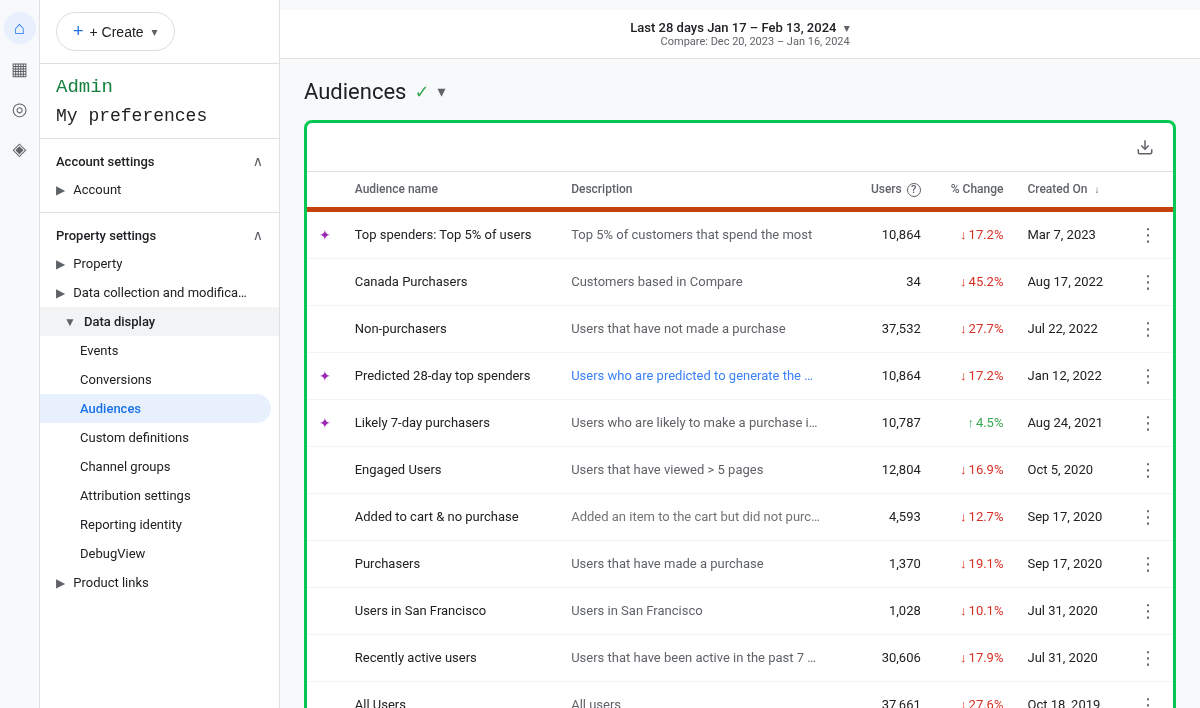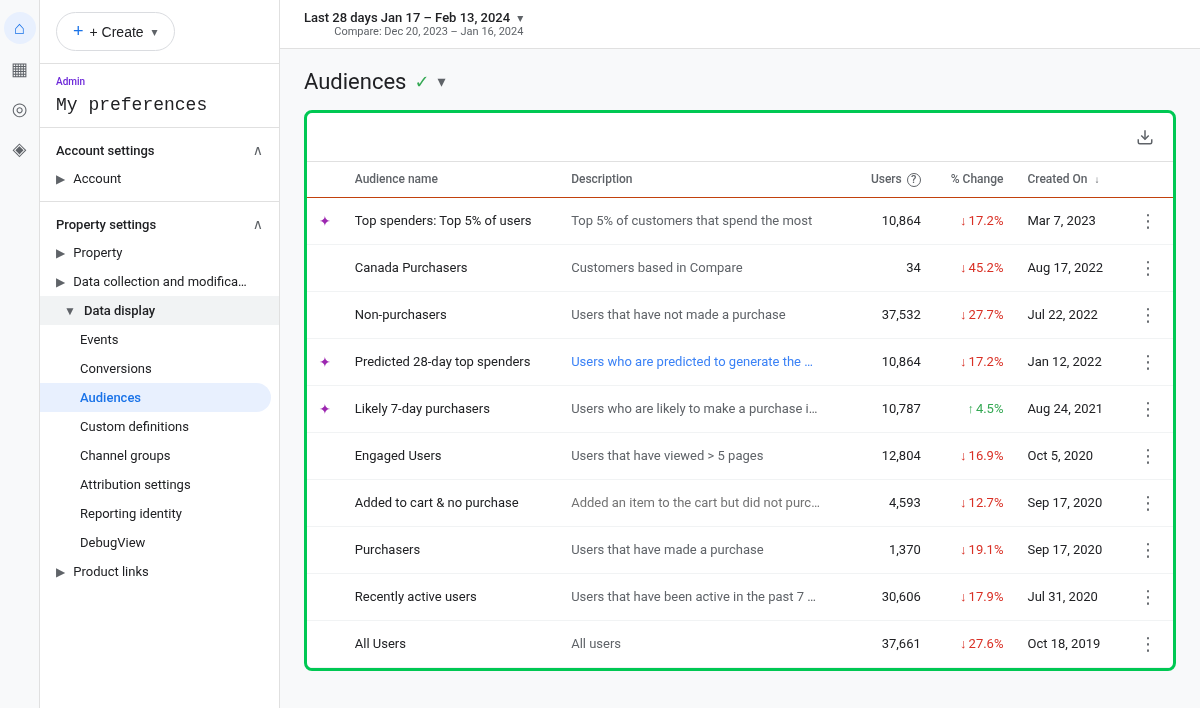--- a/index.html
+++ b/index.html
@@ -50,23 +50,24 @@
       font-size: 14px;
       font-weight: 500;
       cursor: pointer;
       color: #202124;
     }
     .create-btn .plus { color: #1a73e8; font-size: 18px; font-weight: 400; }
     .create-btn .chevron { color: #5f6368; font-size: 12px; margin-left: 2px; }
 
     .sidebar-admin {
       padding: 12px 16px 4px;
-      font-size: 10px;
-      color: #6d28d9;
+      font-size: 19px;
+      color: #15803d;
       font-weight: 500;
+      font-family: Liberation Mono, monospace;
     }
     .sidebar-prefs {
       padding: 4px 16px 12px;
       font-size: 18px;
       color: #202124;
       cursor: pointer;
       font-family: Liberation Mono, monospace;
     }
 
     .sidebar-section {
@@ -125,25 +126,26 @@
       flex: 1;
       display: flex;
       flex-direction: column;
       overflow: hidden;
     }
 
     
     .topbar {
       display: flex;
       align-items: flex-start;
-      justify-content: flex-start;
+      justify-content: center;
       padding: 10px 24px;
       background: #fff;
       border-bottom: 1px solid #e0e0e0;
       flex-shrink: 0;
+      margin-top: 10px;
     }
     .date-range {
       text-align: right;
       font-size: 12px;
       color: #202124;
       display: flex; flex-direction: column; align-items: flex-end;
     }
     .date-range .main-date { font-size: 13px; font-weight: 500; }
     .date-range .compare-date { font-size: 11px; color: #5f6368; }
 
@@ -191,21 +193,21 @@
       display: flex; align-items: center; justify-content: center;
       cursor: pointer; color: #5f6368;
       border-radius: 4px;
     }
 
     table {
       width: 100%;
       border-collapse: collapse;
     }
     thead tr {
-      border-bottom: 1px solid #c2410c;
+      border-bottom: 5px solid #c2410c;
     }
     thead th {
       text-align: left;
       padding: 10px 12px;
       font-size: 12px;
       font-weight: 500;
       color: #5f6368;
       white-space: nowrap;
     }
     thead th.right { text-align: right; }
@@ -435,20 +437,31 @@
               <td style="color: rgb(95, 99, 104);">Users that have made a purchase</td>
               <td class="right">1,370</td>
               <td class="right">
                 <div class="change-down"><span style="color:#d93025;">↓</span> 19.1%</div>
               </td>
               <td>Sep 17, 2020</td>
               <td><button class="more-btn">⋮</button></td>
             </tr>
             <tr>
               <td></td>
+              <td>Users in San Francisco</td>
+              <td style="color: rgb(95, 99, 104);">Users in San Francisco</td>
+              <td class="right">1,028</td>
+              <td class="right">
+                <div class="change-down"><span style="color:#d93025;">↓</span> 10.1%</div>
+              </td>
+              <td>Jul 31, 2020</td>
+              <td><button class="more-btn">⋮</button></td>
+            </tr>
+            <tr>
+              <td></td>
               <td>Recently active users</td>
               <td style="color: rgb(95, 99, 104);">Users that have been active in the past 7 …</td>
               <td class="right">30,606</td>
               <td class="right">
                 <div class="change-down"><span style="color:#d93025;">↓</span> 17.9%</div>
               </td>
               <td>Jul 31, 2020</td>
               <td><button class="more-btn">⋮</button></td>
             </tr>
             <tr>

